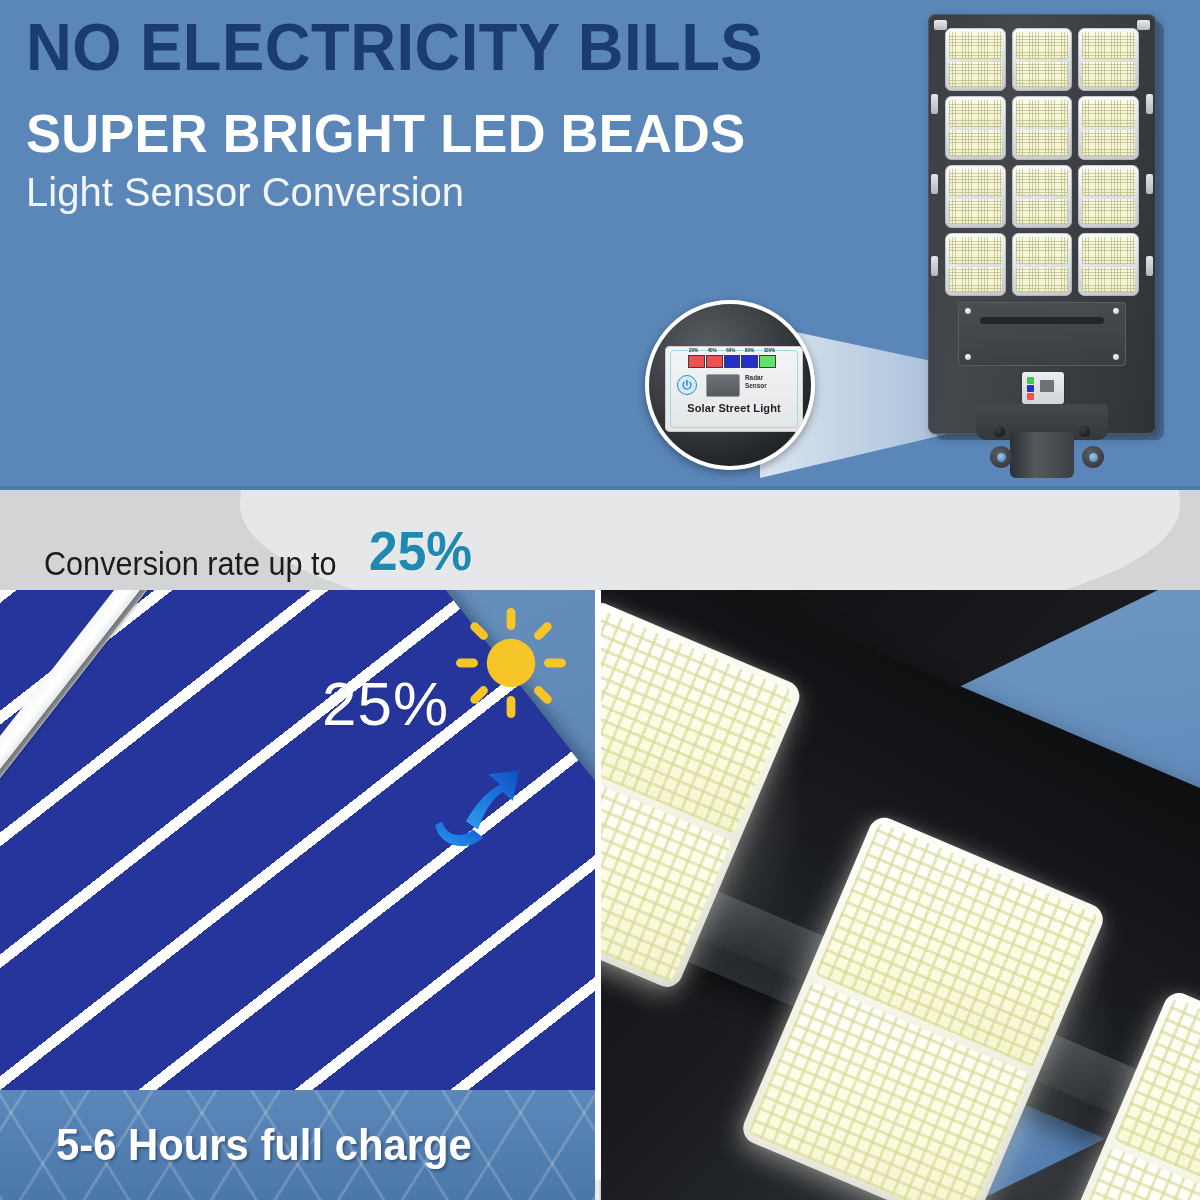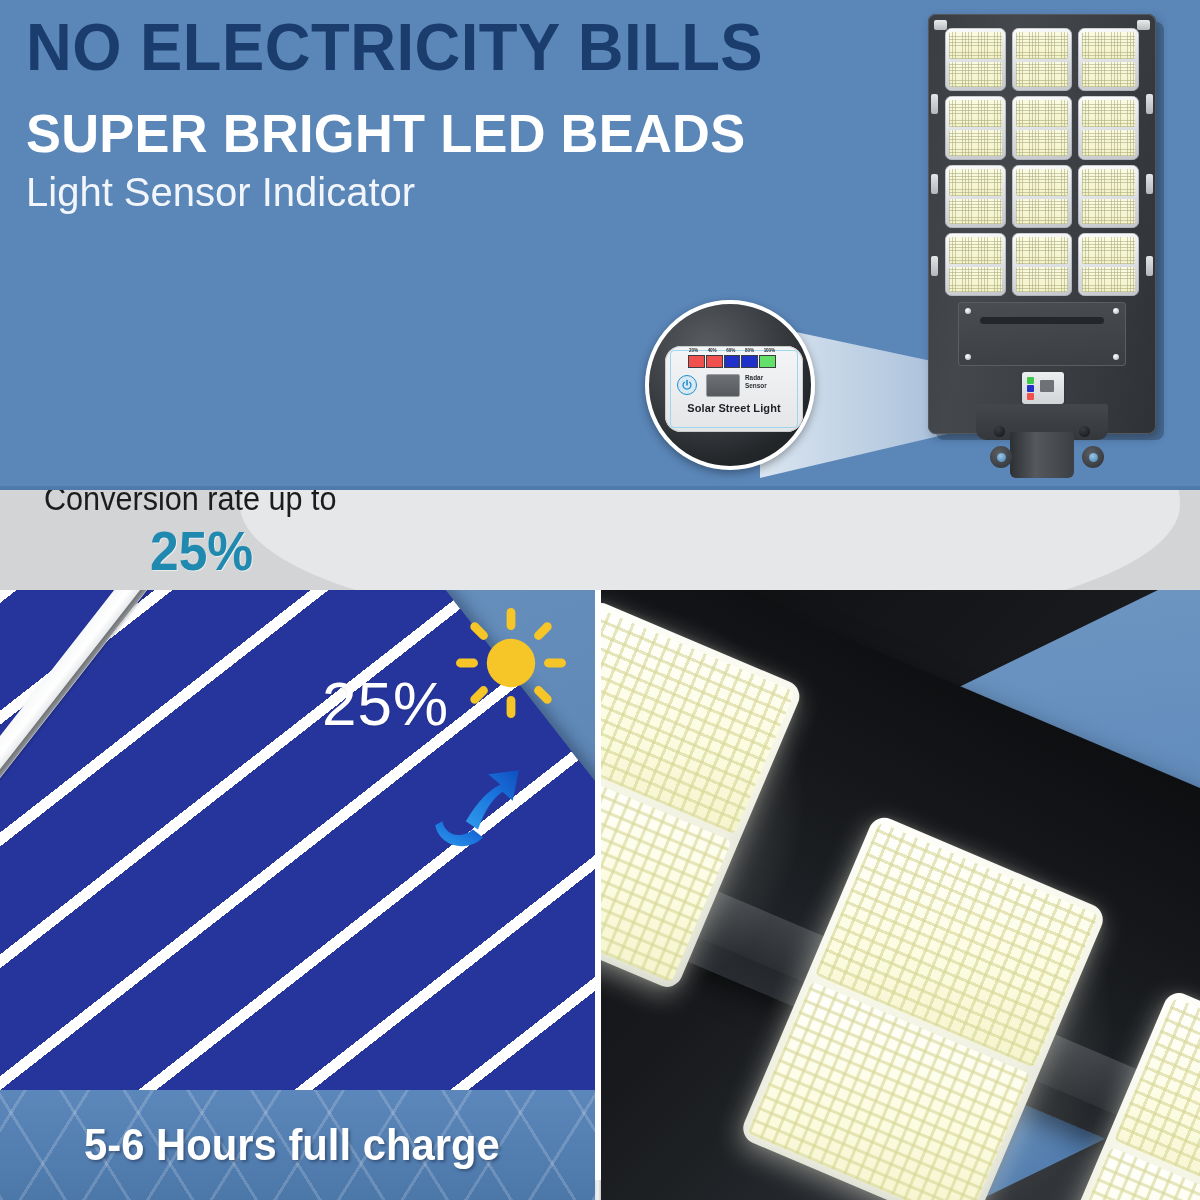--- a/index.html
+++ b/index.html
@@ -72,21 +72,21 @@
     border-radius: 50%;
     background: radial-gradient(circle at 36% 28%, #5a5e62 0%, #3c4044 42%, #24272a 72%, #1a1d20 100%);
     border: 4px solid #ffffff;
     box-shadow: 0 3px 9px rgba(0,0,0,0.35);
     overflow: hidden;
   }
   #sensor-plate {
     position: absolute; left: 16px; top: 42px;
     width: 138px; height: 86px;
     background: linear-gradient(180deg,#f4f5f6 0%, #e3e5e7 100%);
-    border-radius: 16px;
+    border-radius: 5px;
     box-shadow: inset 0 0 0 1px #c9ccce;
   }
   #sensor-inner {
     position: absolute; left: 5px; top: 4px;
     width: 128px; height: 78px;
     border: 1px solid #9ed6ef;
     border-radius: 4px;
   }
   #bat-labels {
     position: absolute; left: 24px; top: 2px;
@@ -256,21 +256,21 @@
     overflow: hidden;
   }
   #band-arc {
     position: absolute; left: 240px; top: -190px;
     width: 940px; height: 330px;
     background: #e6e7e8;
     border-radius: 50% 50% 46% 46% / 62% 62% 38% 38%;
   }
   .band-stat {
     position: absolute; bottom: 7px;
-    display: flex; align-items: center; white-space: nowrap; flex-direction: column;
+    display: flex; align-items: flex-end; white-space: nowrap;
   }
   .band-stat .txt {
     font-size: 34px; color: #1c1c1c; font-weight: 400;
     transform: scaleX(0.9); transform-origin: left bottom;
   }
   .band-stat .big {
     font-size: 56px; font-weight: 700; color: #2089b0;
     transform: scaleX(0.92); transform-origin: left bottom;
     text-shadow: 1px 1px 0 rgba(255,255,255,0.55);
   }
@@ -387,21 +387,21 @@
     background: radial-gradient(ellipse at center, rgba(255,255,240,0.26) 0%, rgba(255,255,240,0) 68%);
     pointer-events: none;
   }
 
   
   #cap-left {
     position: absolute; left: 0; top: 500px;
     width: 595px; height: 110px;
     background: linear-gradient(180deg,#5c87ba 0%, #4c77a9 100%);
     overflow: hidden;
-    display: flex; align-items: center; padding-left: 28px;
+    display: flex; align-items: center;
   }
   #cap-left-pattern {
     position: absolute; inset: 0;
     background:
       repeating-linear-gradient(58deg, rgba(255,255,255,0.17) 0 3px, rgba(255,255,255,0) 3px 54px),
       repeating-linear-gradient(-58deg, rgba(255,255,255,0.17) 0 3px, rgba(255,255,255,0) 3px 54px);
   }
   .cap-text {
     position: relative;
     font-size: 44px; font-weight: 700; color: #ffffff;
@@ -424,21 +424,21 @@
 </head>
 <body>
 
 <div id="poster">
 
   <section id="hero">
 
     <div id="hero-text">
       <h1 id="headline-1">NO ELECTRICITY BILLS</h1>
       <h2 id="headline-2">SUPER BRIGHT LED BEADS</h2>
-      <p class="sub-line" id="sub-line-2">Light Sensor Indicator</p>
+      <p class="sub-line" id="sub-line-2">Light Sensor Conversion</p>
     </div>
 
     <div id="zoom-beam"></div>
 
     <div id="lamp">
       <div id="lamp-shadow"></div>
       <div id="lamp-body">
 
         <div class="corner-screw" style="left:6px;  top:6px;"></div>
         <div class="corner-screw" style="right:6px; top:6px;"></div>

